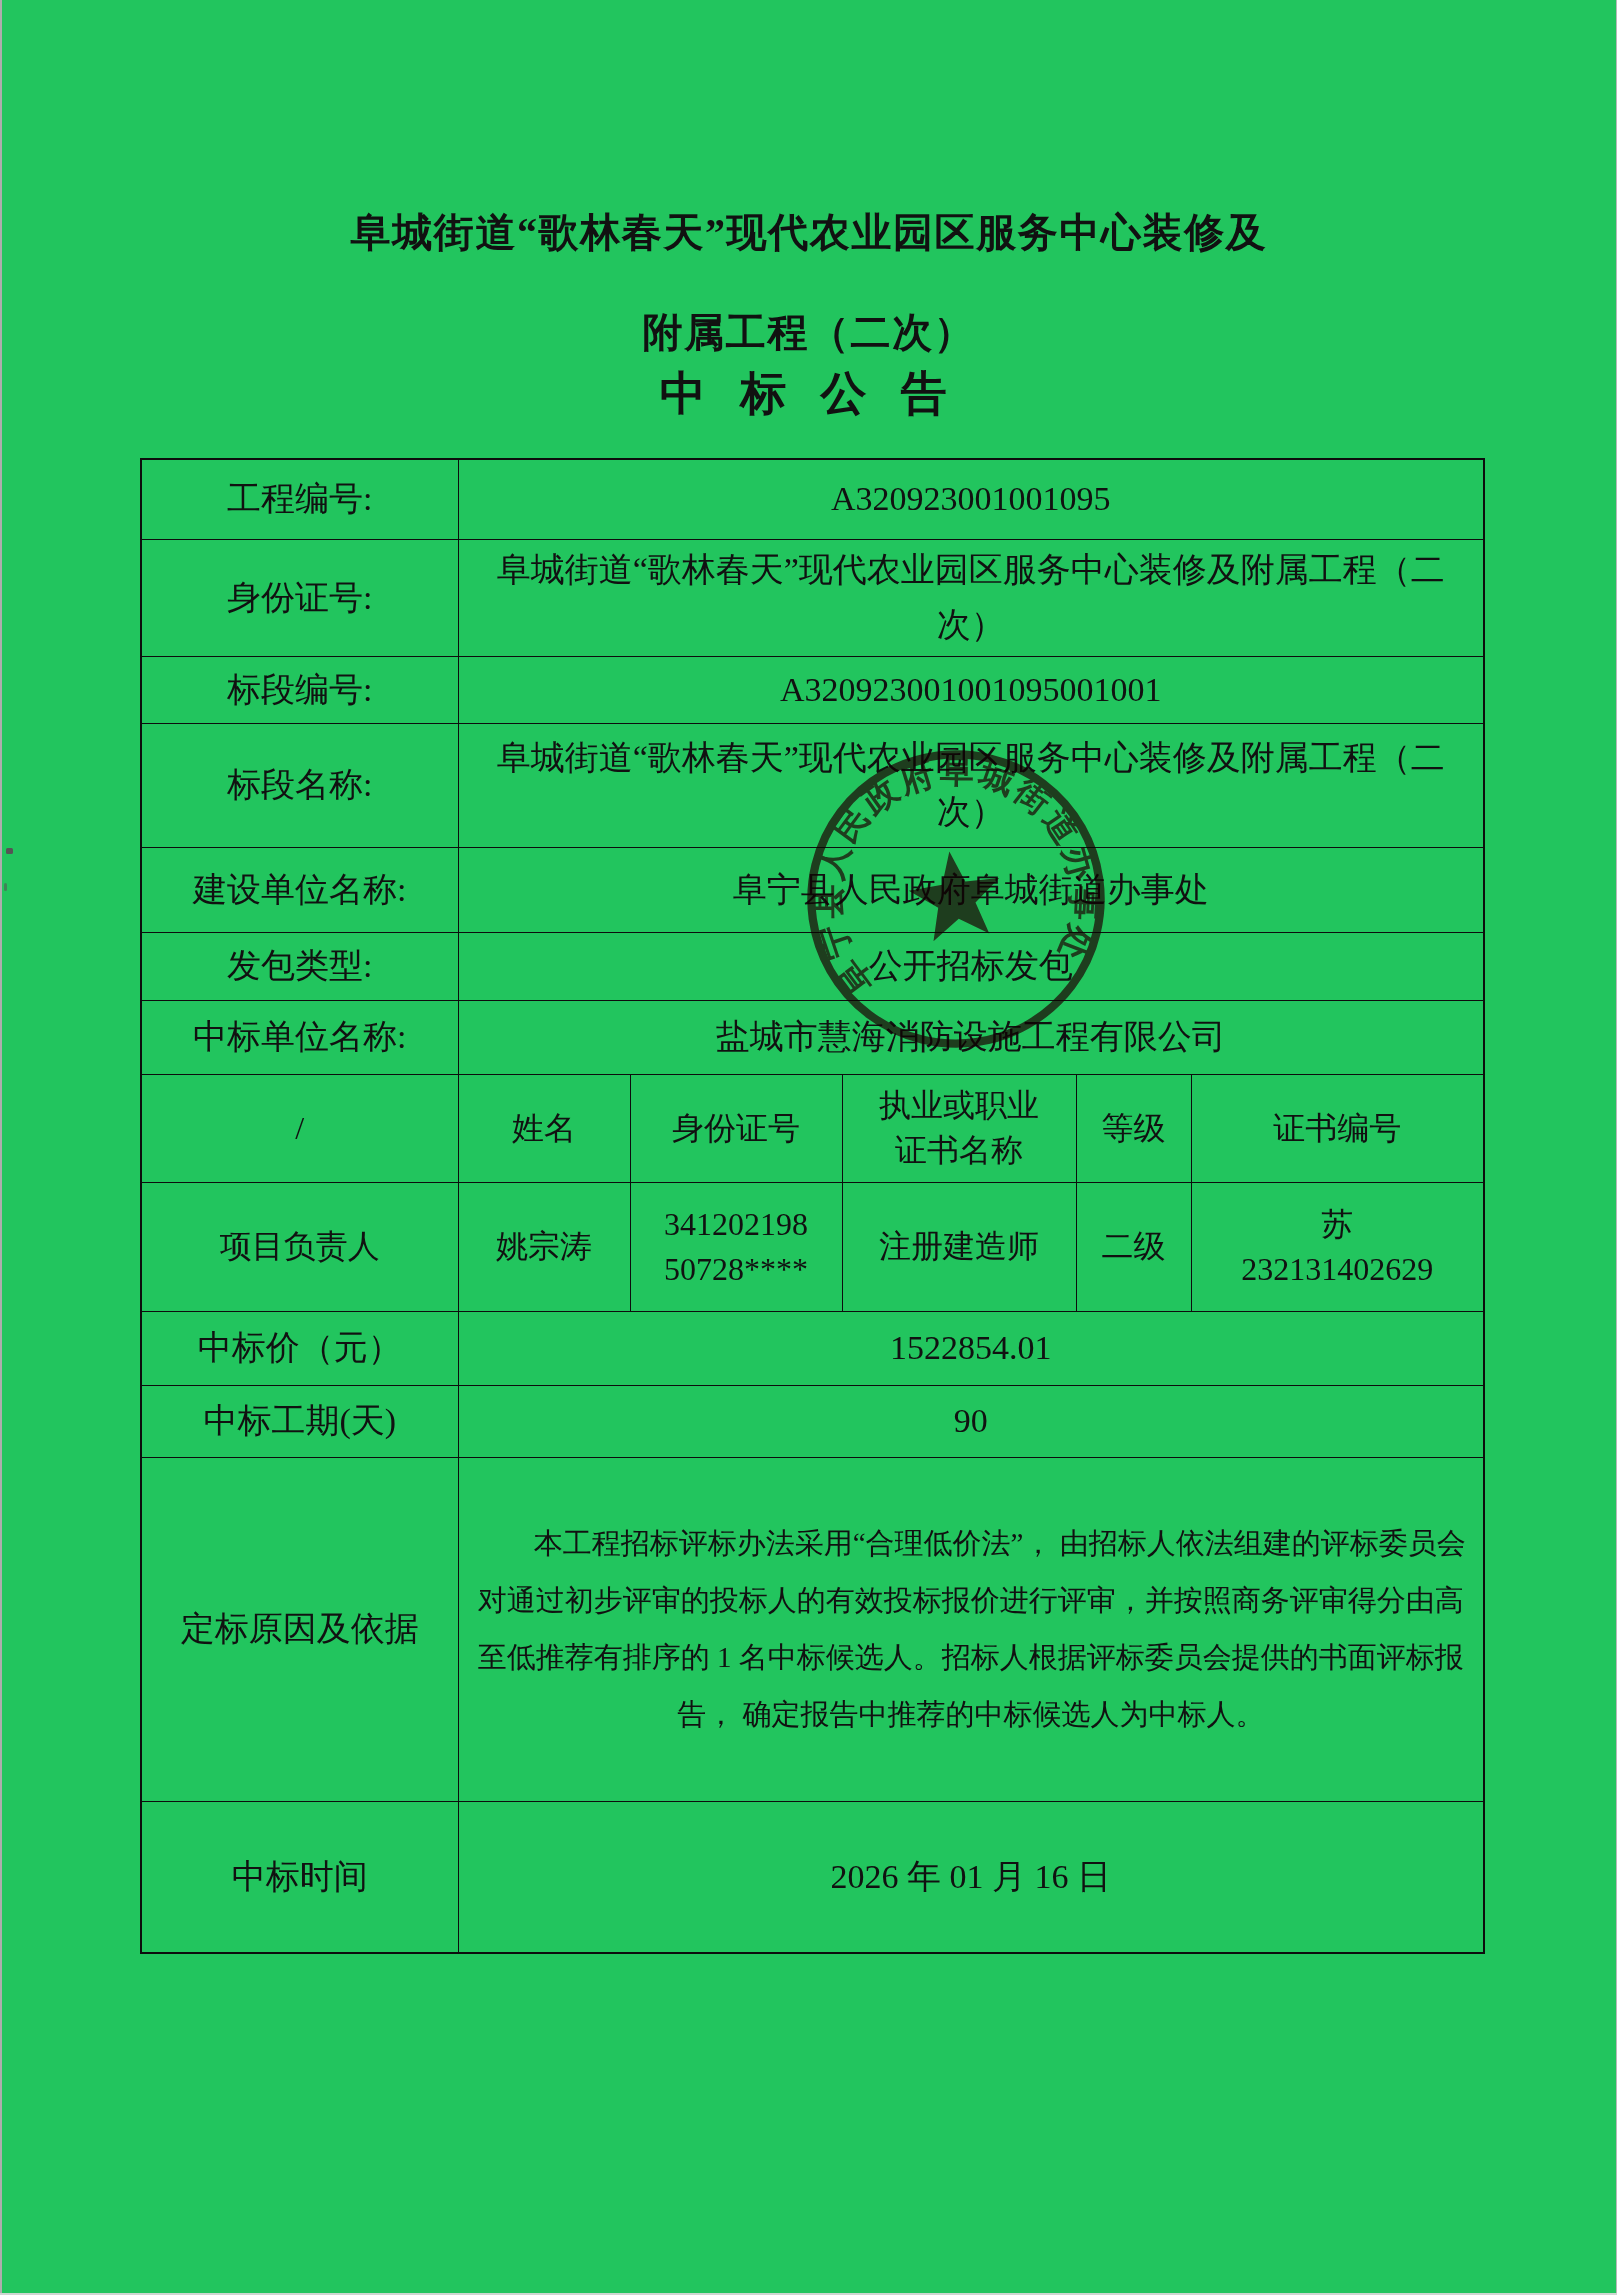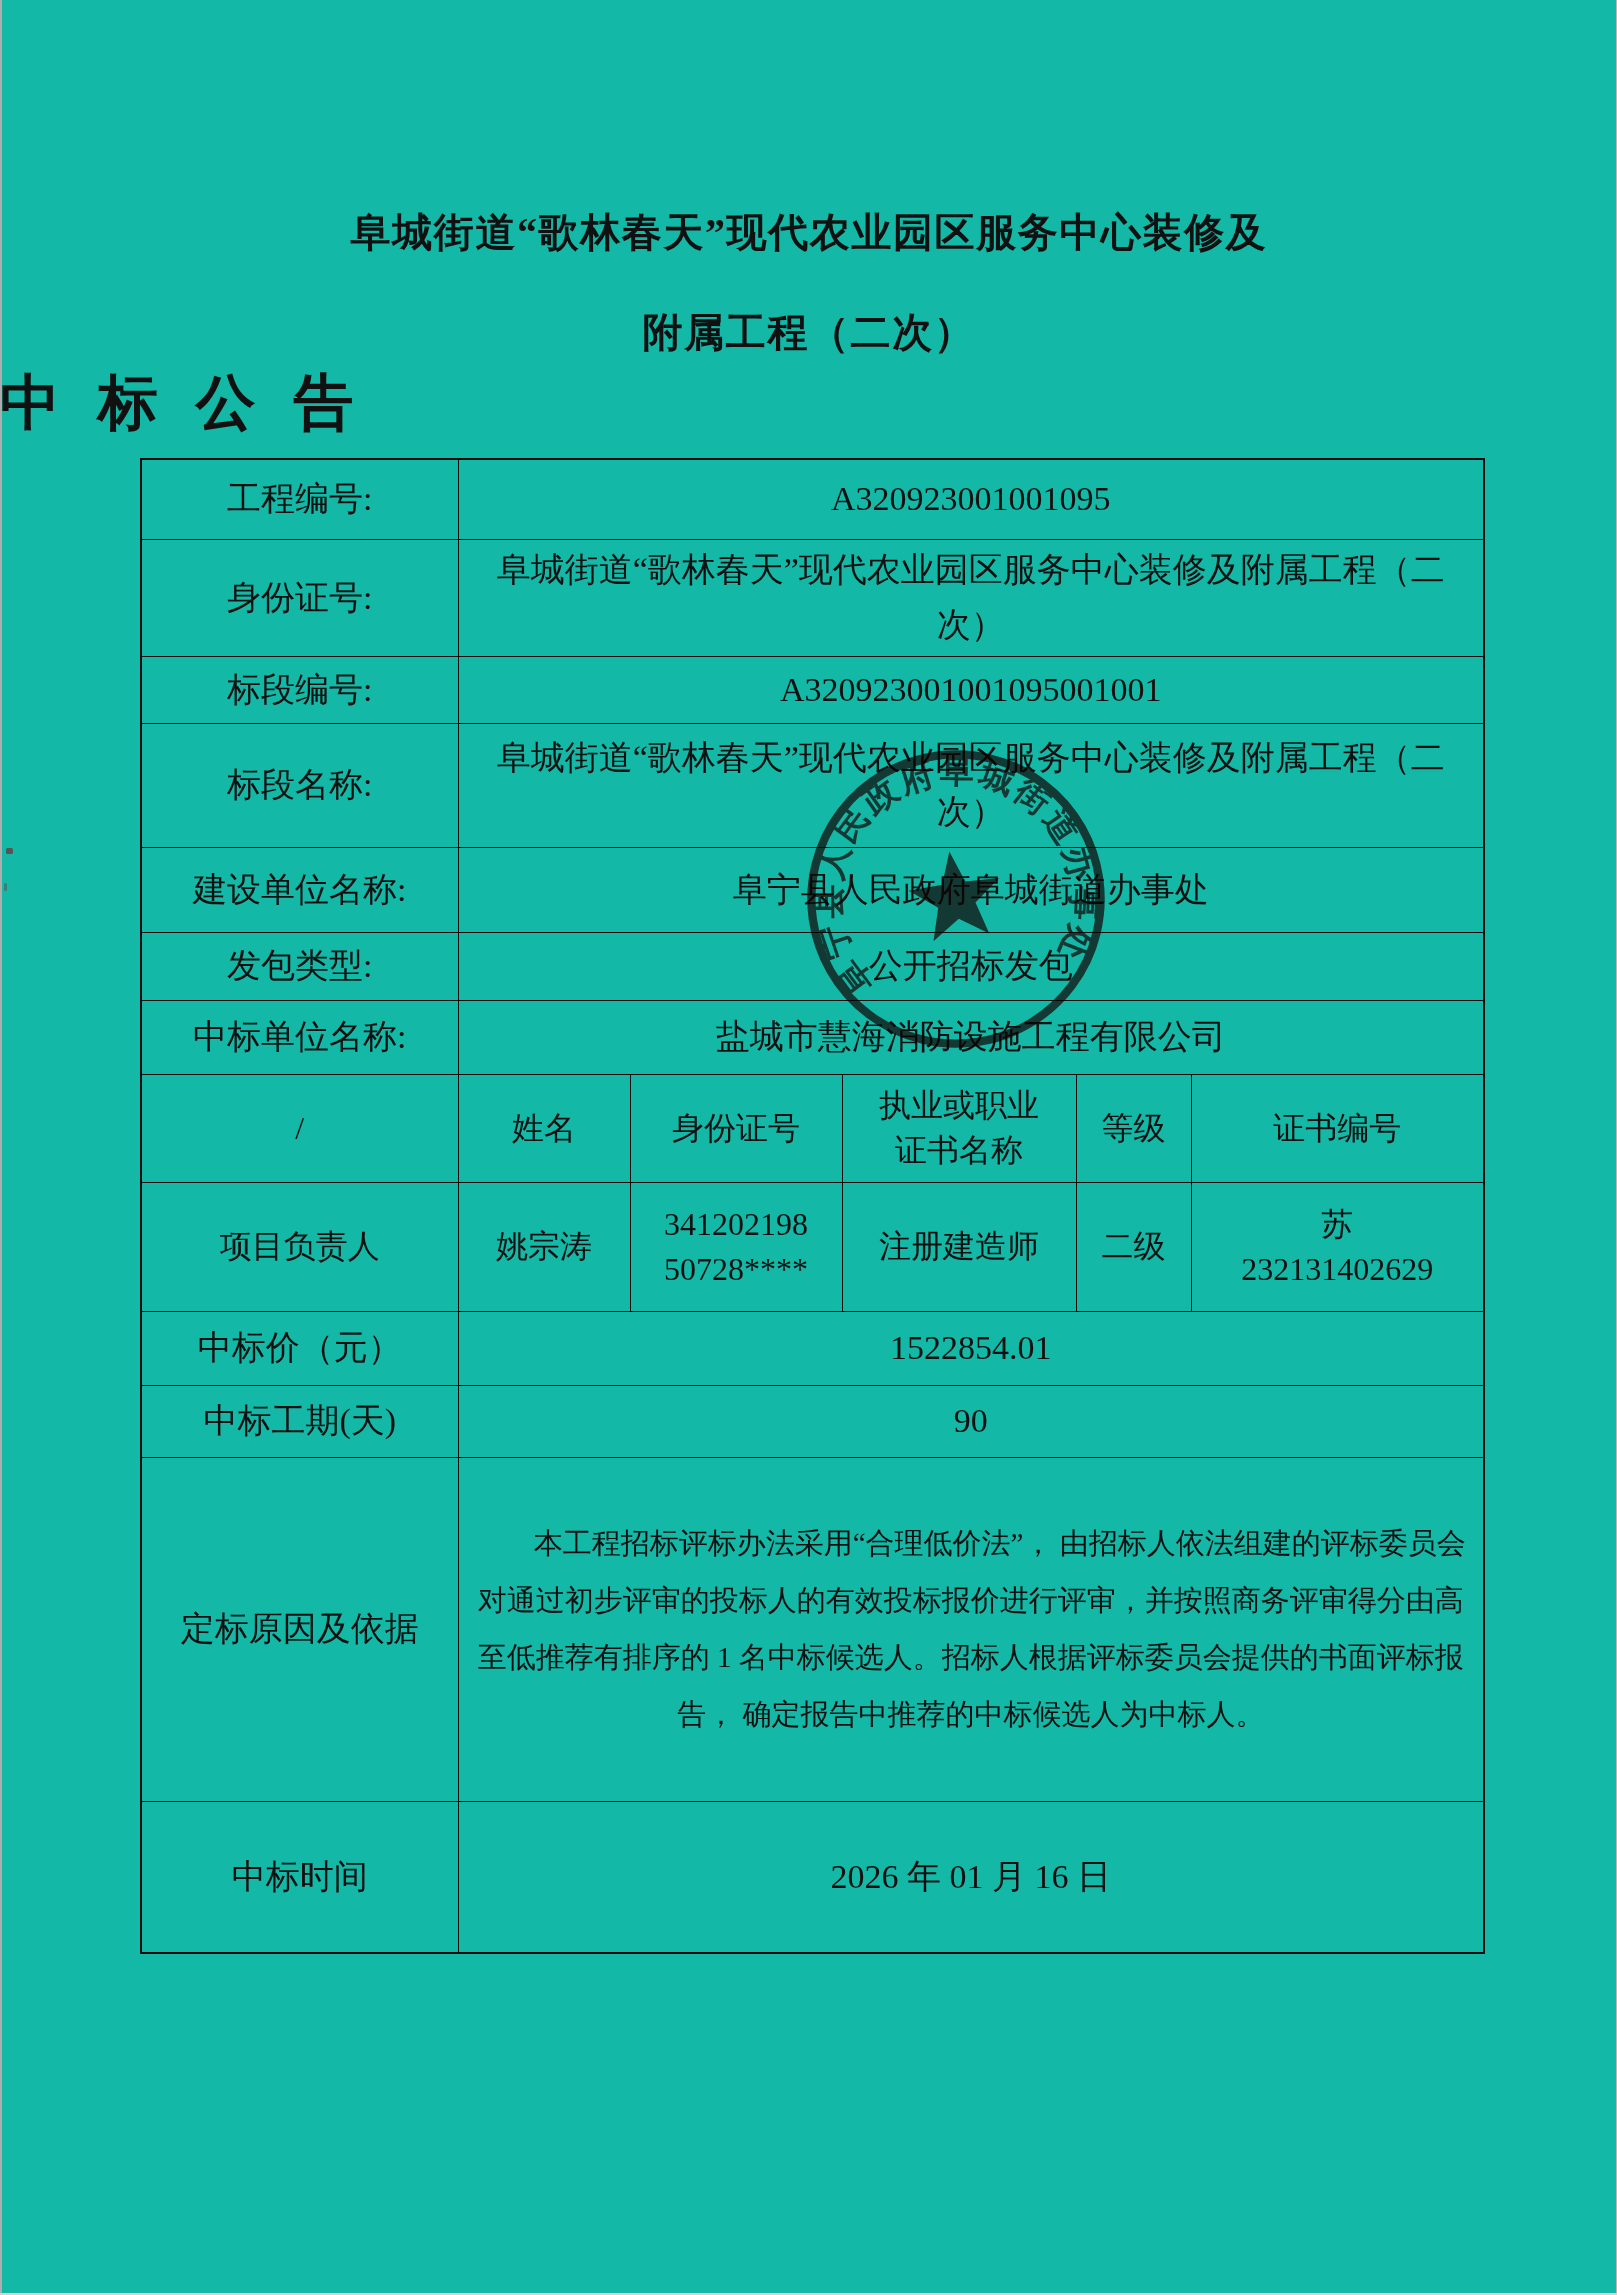--- a/index.html
+++ b/index.html
@@ -1,40 +1,40 @@
 <!DOCTYPE html>
 <html style="font-size:13px"><head>
 <meta charset="utf-8">
 <style>
   html,body{margin:0;padding:0;background:#e8e8e8;}
   .page{
     position:relative;
     width:1618px;height:2295px;
-    background:#14b8a6;
+    background:#22c55e;
     overflow:hidden;
     font-family:"Liberation Serif","DejaVu Serif",serif;
     color:#111;
   }
   
   .edge-left{position:absolute;left:0;top:0;width:2.4px;height:2295px;background:#adadad;}
   .edge-right{position:absolute;right:0;top:0;width:2.4px;height:2295px;background:#b8b8b8;}
   .edge-bottom{position:absolute;left:0;bottom:0;width:1618px;height:2.4px;background:#cfd6d2;}
   .speck{position:absolute;background:#555;border-radius:1.6px;}
 
   .title{
     position:absolute;left:0;width:100%;
     text-align:center;font-weight:bold;
     font-size:40px;letter-spacing:1.6px;
   }
   .title1{top:205px;}
   .title2{top:268px;margin-top:37px;}
   .subtitle{
     position:absolute;left:0;top:363px;width:100%;
-    text-align:left;font-weight:bold;
-    font-size:60px;letter-spacing:11.4px;
+    text-align:center;font-weight:bold;
+    font-size:46px;letter-spacing:11.4px;
   }
 
   table.doc{
     position:absolute;left:140px;top:458px;
     width:1344px;
     border-collapse:collapse;table-layout:fixed;
     font-size:34px;
   }
   table.doc td{
     border:1.6px solid #0d0d0d;

